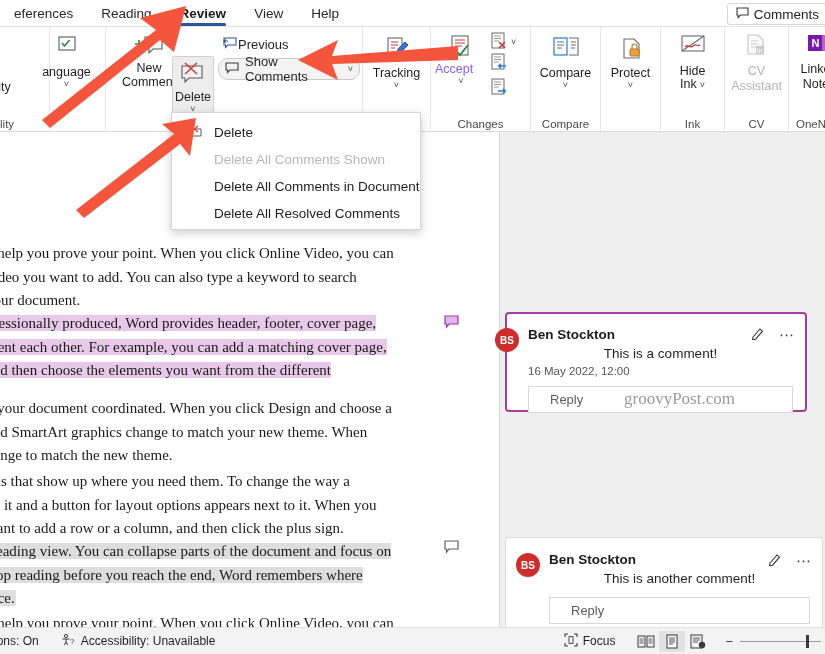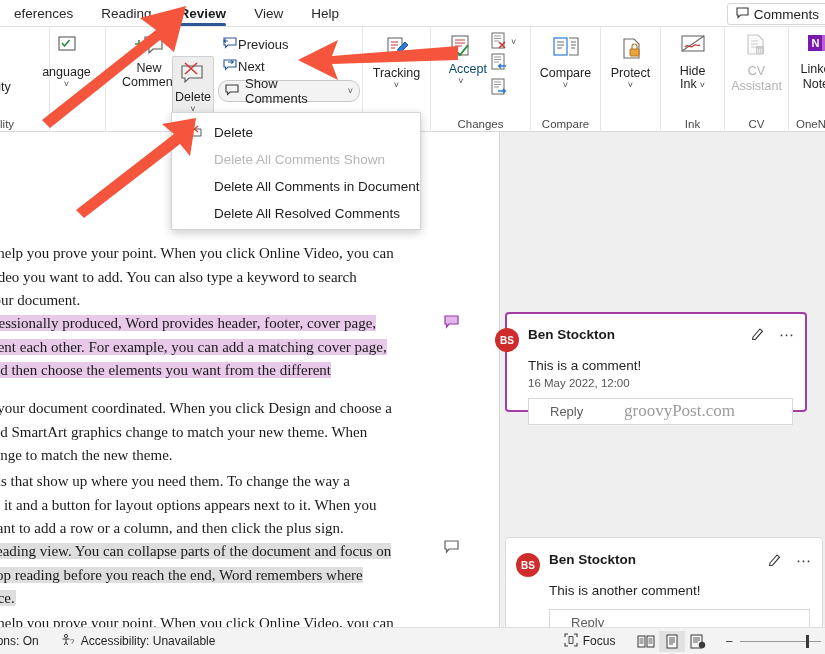--- a/index.html
+++ b/index.html
@@ -121,21 +121,21 @@
     border-radius: 4px;
   }
   .card.active { border: 2px solid #a23ba2; }
   .avatar {
     position: absolute; left: -12px; top: 14px;
     width: 24px; height: 24px; border-radius: 50%;
     background: #cf2c2c; color: #fff; font-size: 10px; font-weight: bold;
     display: flex; align-items: center; justify-content: center;
   }
   .cname { font-size: 13.5px; font-weight: bold; color: #1b1b1b; }
-  .ctext { font-size: 13.5px; color: #1f1f1f; margin-top: 16px; }
+  .ctext { font-size: 13.5px; color: #1f1f1f; margin-top: 4px; text-align: center; }
   .cdate { font-size: 11.5px; color: #555; margin-top: 4px; }
   .reply {
     margin-top: 9px; height: 27px; border: 1px solid #d8d8d8;
     background: #fff; display: flex; align-items: center;
     padding-left: 21px; font-size: 13px; color: #5d5d5d; position: relative;
   }
   .watermark {
     position: absolute; left: 95px; top: 2px;
     font-family: "Liberation Serif", serif; font-size: 17px; color: #9b9b9b;
   }
@@ -221,29 +221,20 @@
       <div style="position:absolute;left:112px;top:6px;">
         <div class="smallrow">
           <span>
             <svg width="17" height="15" viewBox="0 0 17 15">
               <path d="M3 3h12v7H7l-2.5 2.5V10H3z" fill="none" stroke="#2b579a" stroke-width="1.1"></path>
               <path d="M7 6H3.2M4.8 4.3L2.8 6l2 1.7" fill="none" stroke="#2b579a" stroke-width="1.1"></path>
             </svg>
           </span>
           <span>Previous</span>
         </div>
-        <div class="smallrow">
-          <span>
-            <svg width="17" height="15" viewBox="0 0 17 15">
-              <path d="M3 3h12v7H7l-2.5 2.5V10H3z" fill="none" stroke="#2b579a" stroke-width="1.1"></path>
-              <path d="M7 5h5M10.3 3.3l2 1.7-2 1.7" fill="none" stroke="#2b579a" stroke-width="1.1"></path>
-            </svg>
-          </span>
-          <span>Next</span>
-        </div>
         <div class="showbtn" style="margin-top:3px;width:142px;">
           <span>
             <svg width="14" height="12" viewBox="0 0 14 12">
                 <path d="M1 1h12v7H5l-2.5 2.5V8H1z" fill="none" stroke="#3a3a3a" stroke-width="1.1"></path>
               </svg>
           </span>
           <span>Show Comments</span>
           <span class="chev" style="margin-left:auto;">˅</span>
         </div>
       </div>
@@ -265,21 +256,21 @@
 
     <div class="rgroup" style="left:431px; width:100px;">
       <div style="position:absolute;left:4px;top:5px;width:52px;">
         <div style="display:flex;justify-content:center;">
           <svg width="30" height="30" viewBox="0 0 30 30">
             <rect x="6" y="4" width="16" height="19" fill="#fff" stroke="#6a6a6a" stroke-width="1.1"></rect>
             <path d="M9 8h10M9 11h10M9 14h7" stroke="#c23b3b" stroke-width="1"></path>
             <path d="M10 19l4 4 8-10" fill="none" stroke="#2f8a3e" stroke-width="2"></path>
           </svg>
         </div>
-        <div style="text-align:right;font-size:12.5px;color:#0c4a6e;">Accept</div>
+        <div style="text-align:left;font-size:12.5px;color:#8b5cf6;">Accept</div>
         <div class="chev" style="text-align:center;">˅</div>
       </div>
       <div style="position:absolute;left:58px;top:4px;">
         <div style="display:flex;align-items:center;gap:2px;">
           <svg width="20" height="21" viewBox="0 0 20 21">
             <rect x="3" y="2" width="12" height="15" fill="#fff" stroke="#6a6a6a" stroke-width="1"></rect>
             <path d="M5 5h7M5 7.5h7M5 10h5" stroke="#8a8a8a" stroke-width=".9"></path>
             <path d="M10 11l6 6M16 11l-6 6" stroke="#c23b3b" stroke-width="1.5"></path>
           </svg>
           <span class="chev">˅</span>

